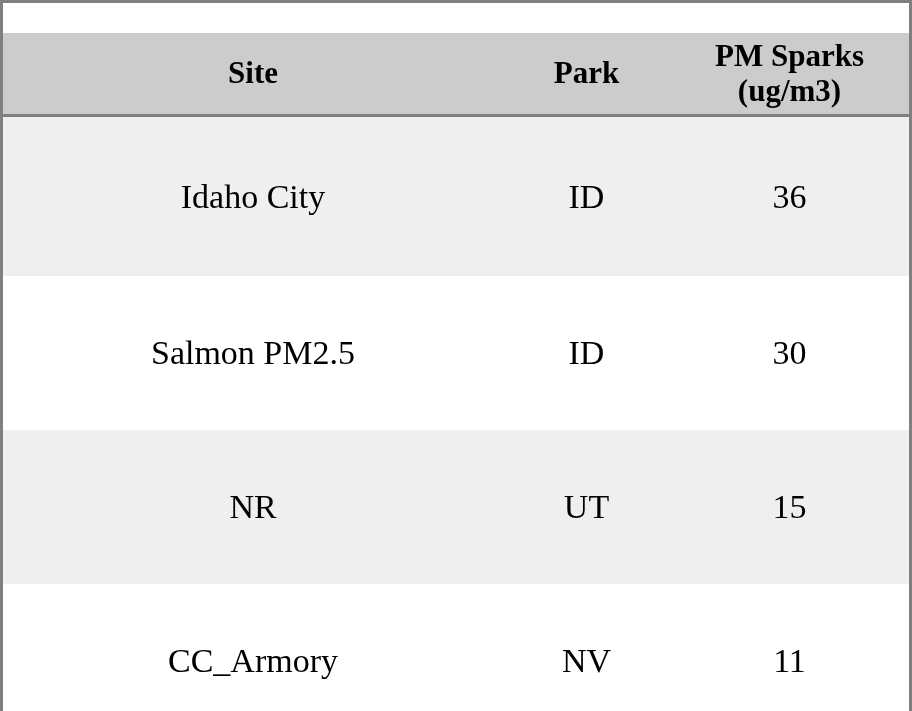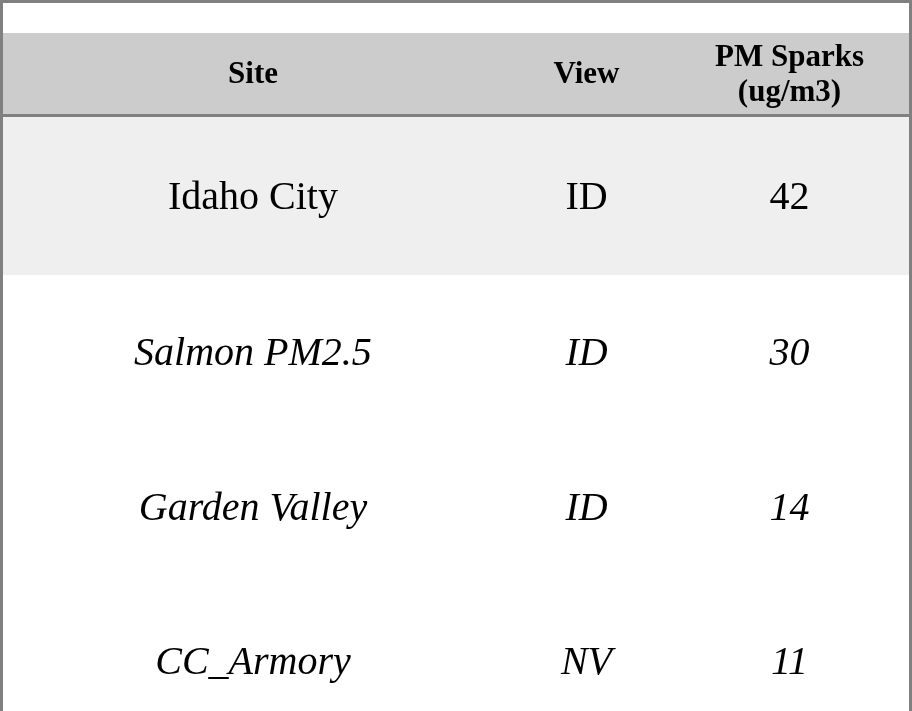--- a/index.html
+++ b/index.html
@@ -32,71 +32,70 @@
     color: #000000;
     font-weight: bold;
     font-size: 31px;
     text-align: center;
     vertical-align: middle;
     padding: 6px 4px;
     border-bottom: 3px solid #808080;
     line-height: 1.12;
   }
   table.data-table tbody td {
-    font-size: 40px;
+    font-size: 34px;
     text-align: center;
     vertical-align: middle;
     color: #000000;
     padding: 2px 4px;
     border: none;
     line-height: 1.1;
   }
   table.data-table tbody tr.row-odd td {
     background: #efefef;
   }
   table.data-table tbody tr.row-even td {
     background: #ffffff;
-    font-style: italic;
   }
   col.col-site  { width: 500px; }
   col.col-state { width: 167px; }
   col.col-value { width: 239px; }
 </style>
 </head>
 <body>
 
 <div class="table-frame">
   <table class="data-table">
     <colgroup>
       <col class="col-site">
       <col class="col-state">
       <col class="col-value">
     </colgroup>
     <thead>
       <tr>
         <th>Site</th>
-        <th>View</th>
+        <th>Park</th>
         <th>PM Sparks (ug/m3)</th>
       </tr>
     </thead>
     <tbody>
       <tr class="row-odd">
         <td>Idaho City</td>
         <td>ID</td>
-        <td>42</td>
+        <td>36</td>
       </tr>
       <tr class="row-even">
         <td>Salmon PM2.5</td>
         <td>ID</td>
         <td>30</td>
       </tr>
-      <tr class="row-even">
-        <td>Garden Valley</td>
-        <td>ID</td>
-        <td>14</td>
+      <tr class="row-odd">
+        <td>NR</td>
+        <td>UT</td>
+        <td>15</td>
       </tr>
       <tr class="row-even">
         <td>CC_Armory</td>
         <td>NV</td>
         <td>11</td>
       </tr>
     </tbody>
   </table>
 </div>
 

